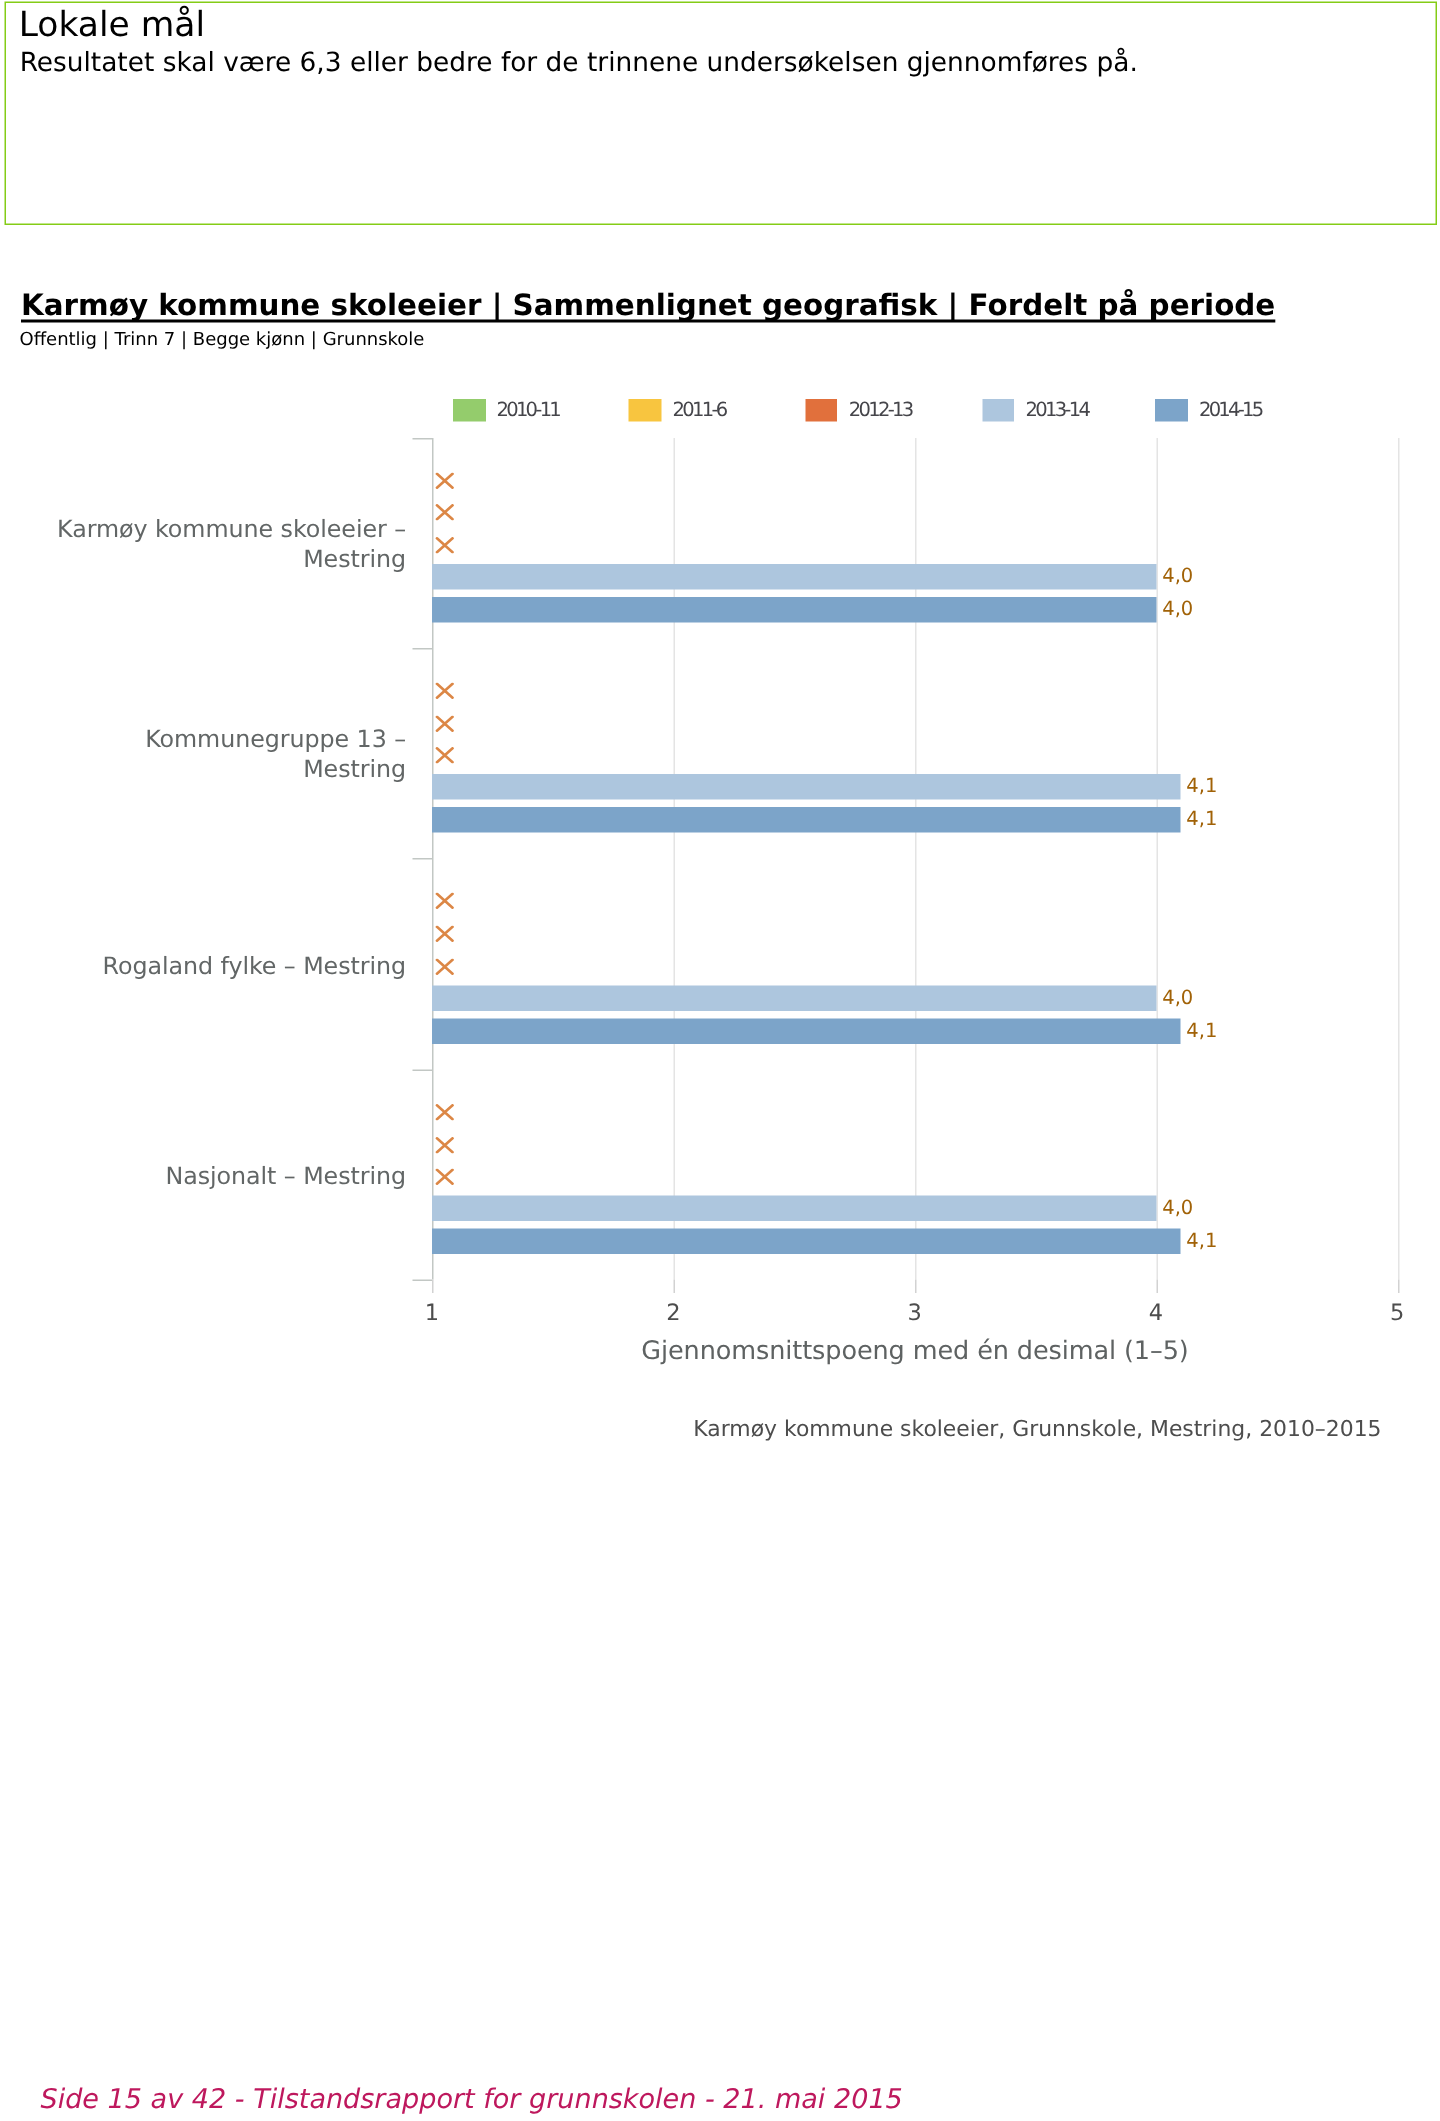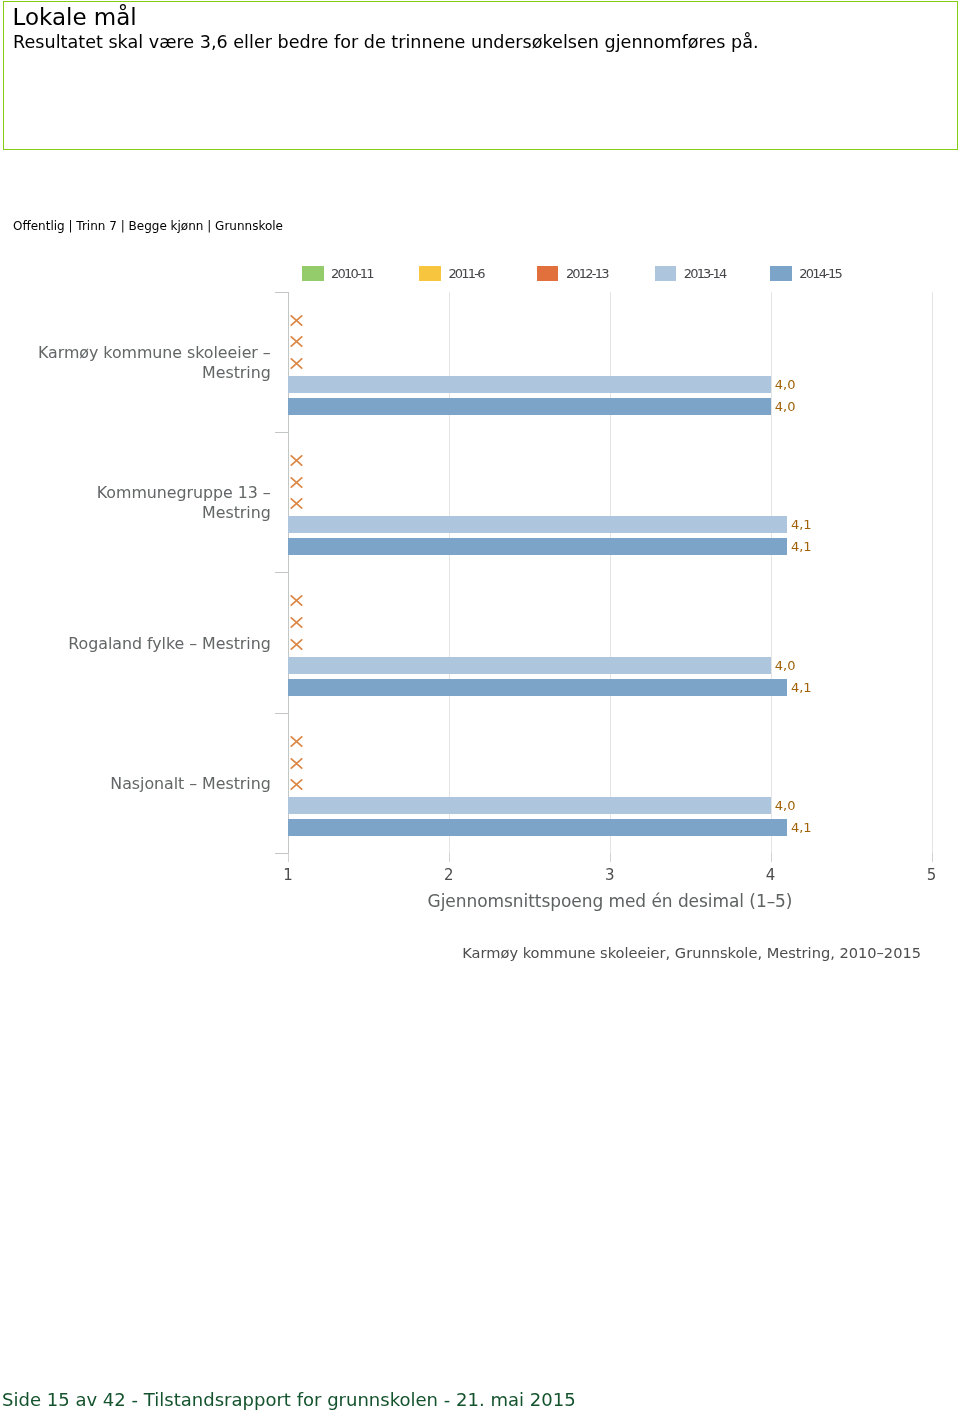--- a/index.html
+++ b/index.html
@@ -35,32 +35,33 @@
 
   .bar{position:absolute;height:17px;}
   .barlabel{position:absolute;font-size:13px;color:#a16207;line-height:17px;white-space:nowrap;}
   .cross{position:absolute;width:13px;height:11px;}
 
   .cat-label{position:absolute;right:661.3px;text-align:right;font-size:15.85px;letter-spacing:-0.04px;color:#626666;line-height:19.8px;white-space:nowrap;margin-left:14px;}
 
   .caption{position:absolute;top:695px;left:0;width:921px;text-align:right;font-size:14.6px;color:#4d4d4d;line-height:15px;}
 
   .illus{position:absolute;left:13.3px;top:984.5px;font-size:18.05px;line-height:18px;color:#e6e6e6;white-space:nowrap;}
-  .footer{position:absolute;left:2px;top:1391px;font-size:18.04px;line-height:18px;color:#14532d;white-space:nowrap;}
+  .footer{position:absolute;left:27px;top:1391px;font-size:18.04px;line-height:18px;color:#be185d;white-space:nowrap;font-style:italic;}
 </style>
 </head>
 <body>
 
 <div class="page">
 
   <div class="callout">
     <div class="callout-title">Lokale mål</div>
-    <div class="callout-sub">Resultatet skal være 3,6 eller bedre for de trinnene undersøkelsen gjennomføres på.</div>
+    <div class="callout-sub">Resultatet skal være 6,3 eller bedre for de trinnene undersøkelsen gjennomføres på.</div>
   </div>
 
+  <div class="chart-heading">Karmøy kommune skoleeier | Sammenlignet geografisk | Fordelt på periode</div>
   <div class="chart-subheading">Offentlig | Trinn 7 | Begge kjønn | Grunnskole</div>
 
   <div class="chart">
     <div class="legend" id="legend">
         <div class="legend-item" style="left: 302px;">
           <span class="legend-sw" style="background: rgb(148, 204, 108);"></span>
           <span class="legend-tx">2010-11</span>
         </div>
         <div class="legend-item" style="left: 419.4px;">
           <span class="legend-sw" style="background: rgb(248, 197, 63);"></span>

